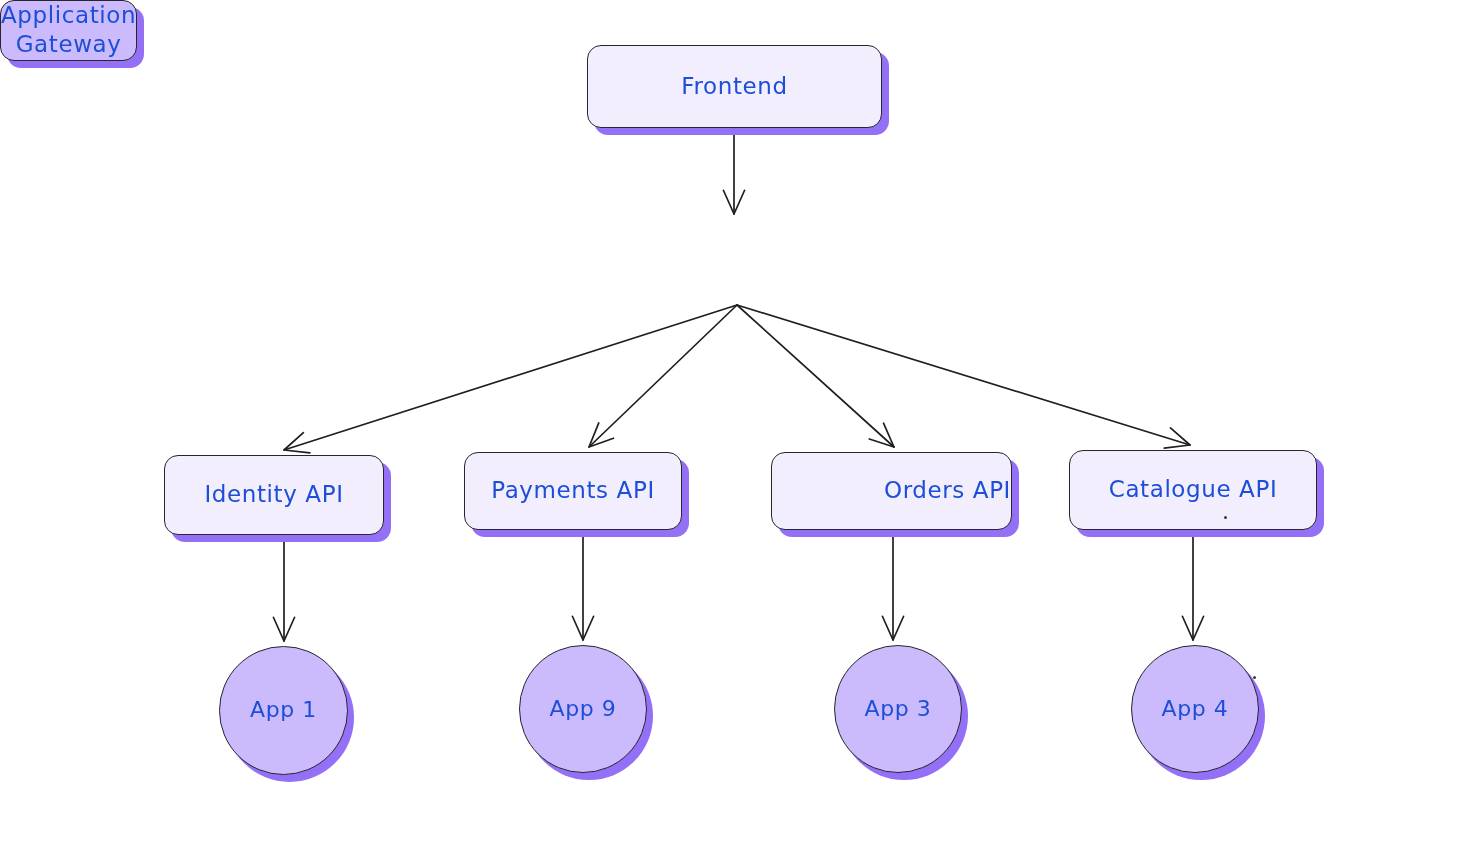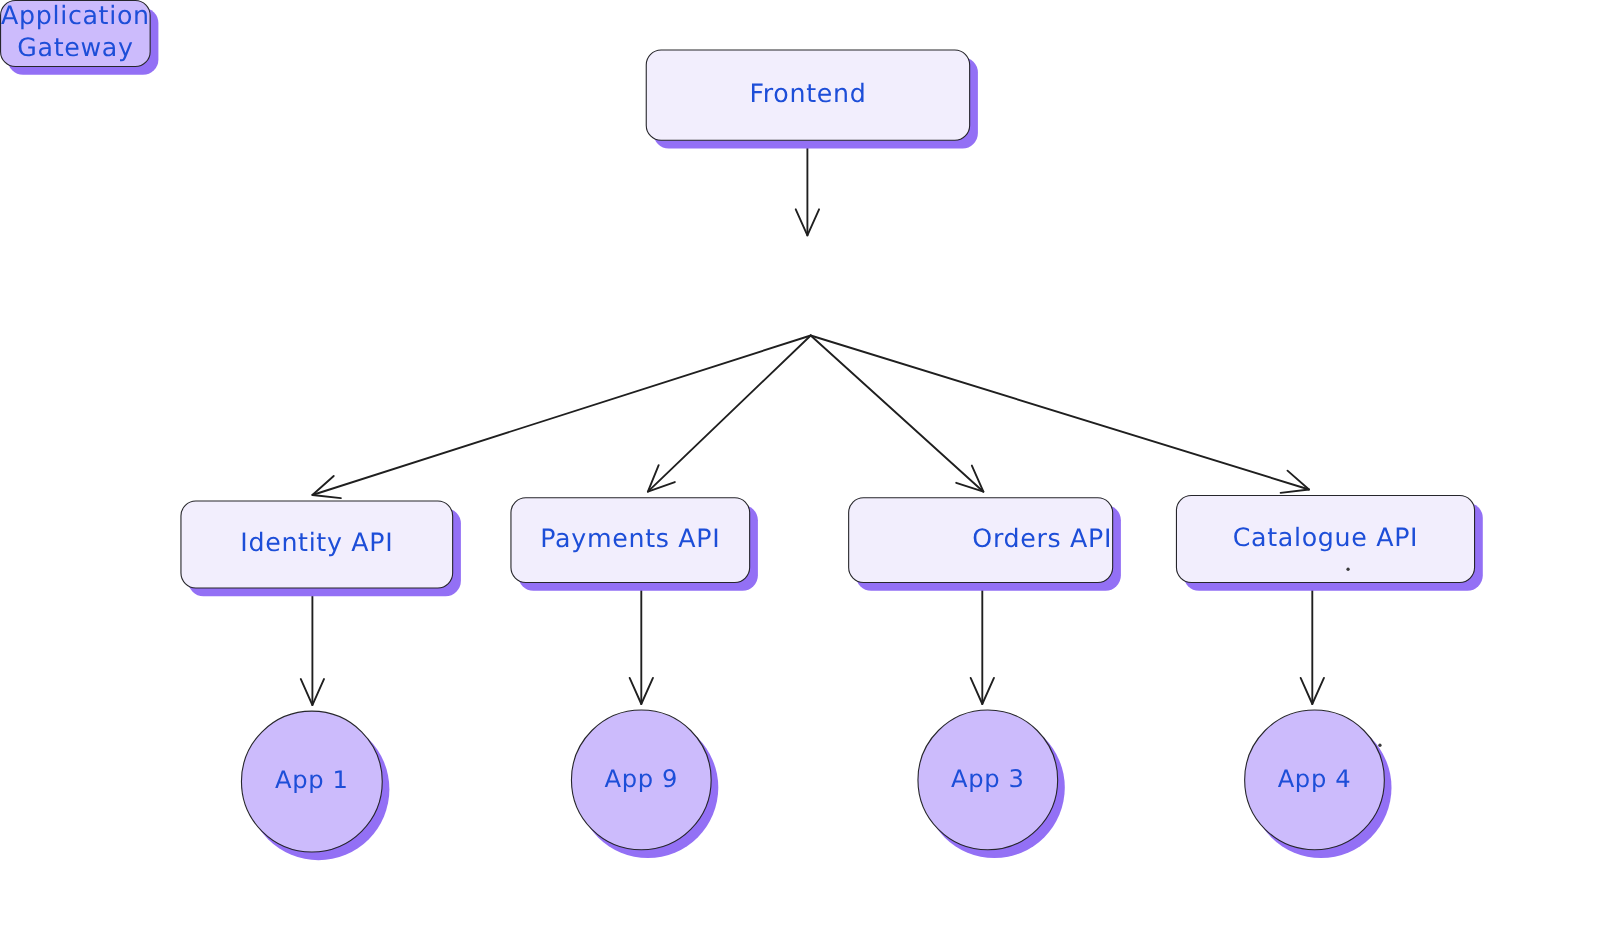--- a/index.html
+++ b/index.html
@@ -96,33 +96,33 @@
 
   <div class="node rect light" style="left: 587px; top: 45px; width: 295px; height: 83px;">
     <span>Frontend</span>
   </div>
 
   <div class="node rect filled">
     <span>Application
 Gateway</span>
   </div>
 
-  <div class="node rect light" style="left: 164px; top: 455px; width: 248px; height: 80px;">
+  <div class="node rect light" style="left: 164px; top: 455px; width: 220px; height: 80px;">
     <span>Identity API</span>
   </div>
 
   <div class="node rect light" style="left: 464px; top: 452px; width: 218px; height: 78px;">
     <span>Payments API</span>
   </div>
 
   <div class="node rect light" style="left: 771px; top: 452px; width: 241px; height: 78px; justify-content: flex-end;">
     <span>Orders API</span>
   </div>
 
-  <div class="node rect light" style="left: 1069px; top: 450px; width: 272px; height: 80px;">
+  <div class="node rect light" style="left: 1069px; top: 450px; width: 248px; height: 80px;">
     <span>Catalogue API</span>
   </div>
 
   <div class="node circle" style="left: 219px; top: 646px; width: 129px; height: 129px;">
     <span>App 1</span>
   </div>
 
   <div class="node circle" style="left: 519px; top: 645px; width: 128px; height: 128px;">
     <span>App 9</span>
   </div>

